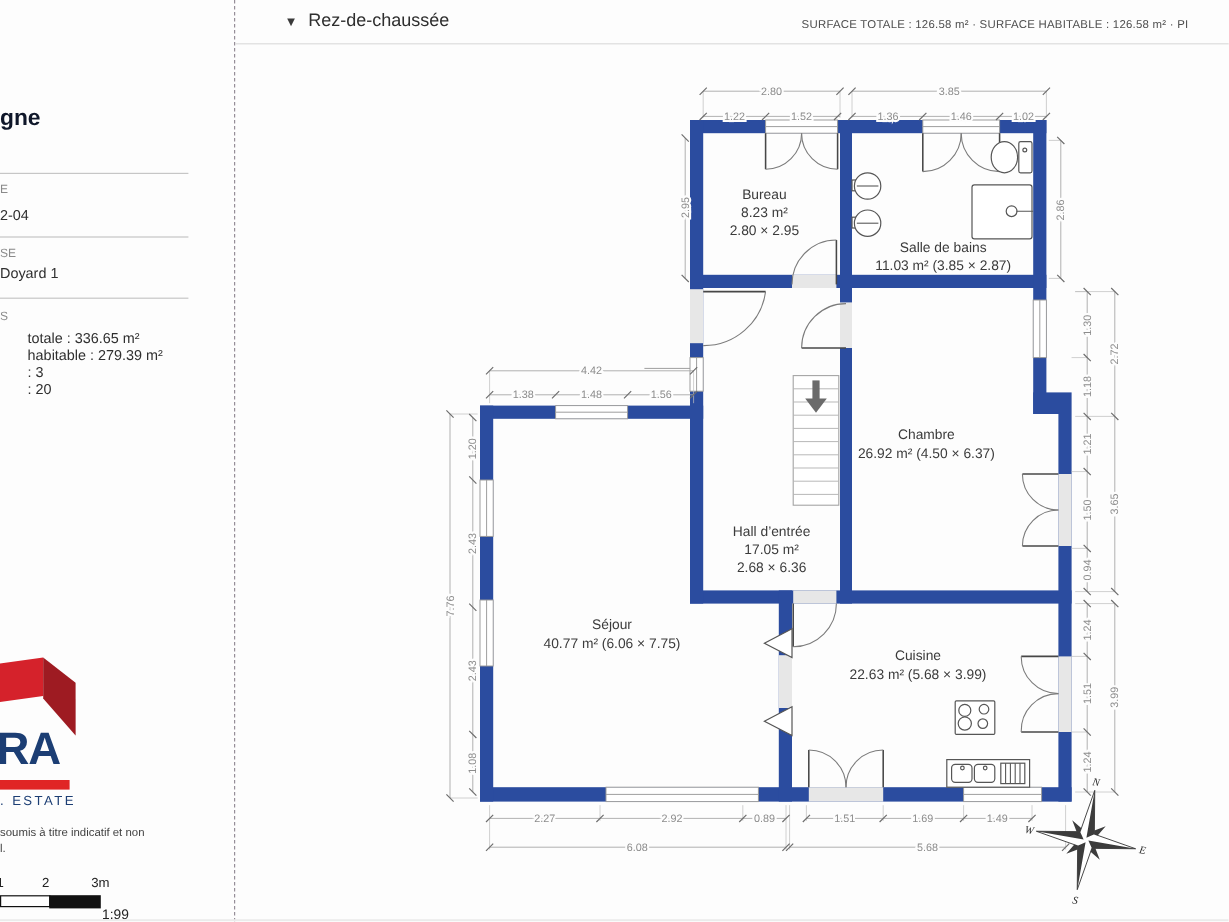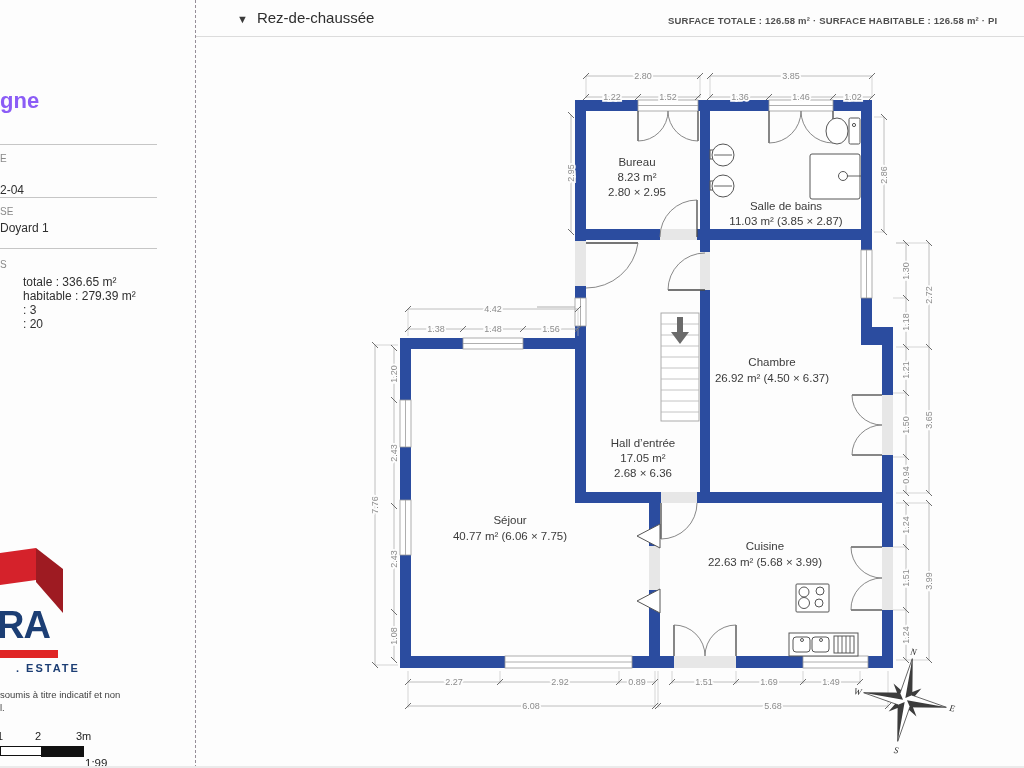--- a/index.html
+++ b/index.html
@@ -1,38 +1,38 @@
 <!DOCTYPE html>
 <html><head>
 <meta charset="utf-8">
 <style>
   html,body{margin:0;padding:0;}
   body{width:1024px;height:768px;position:relative;background:#fdfdfd;
        font-family:"Liberation Sans", sans-serif;overflow:hidden;}
   .abs{position:absolute;}
   
   #sidebar{position:absolute;left:0;top:0;width:196px;height:768px;background:#fdfdfd;}
-  .sb-title{top:88px;left:0;font-size:22px;font-weight:bold;color:#8b5cf6;white-space:nowrap;text-align:right;}
+  .sb-title{top:88px;left:0;font-size:19px;font-weight:bold;color:#0f172a;white-space:nowrap;text-align:right;}
   .sb-hr{left:0;width:157px;border-top:1px solid #c6c6c6;height:0;}
   .sb-label{left:0;font-size:10px;color:#8a8a8a;white-space:nowrap;}
   .sb-value{left:0;font-size:12px;color:#2f2f2f;white-space:nowrap;}
   .sb-info{left:0;font-size:12px;color:#2f2f2f;line-height:14px;white-space:nowrap;padding-left:23px;}
   .logo-ra{top:604px;left:-3px;font-size:38px;font-weight:800;color:#1c3e74;letter-spacing:-1px;}
   .logo-bar{top:650px;left:0;width:58px;height:8px;background:#e02525;}
-  .logo-sub{top:662px;left:0;font-size:11px;font-weight:bold;color:#1c3e74;letter-spacing:2px;white-space:nowrap;margin-left:16px;}
+  .logo-sub{top:662px;left:0;font-size:11px;font-weight:normal;color:#1c3e74;letter-spacing:2px;white-space:nowrap;}
   .sb-disc{top:688px;left:0;font-size:9.5px;color:#3f3f3f;line-height:13px;white-space:nowrap;}
   .scale-num{font-size:11px;color:#222;top:730px;}
   .scale-white{top:746px;left:0;width:40px;height:8px;background:#fff;border:1.5px solid #111;}
   .scale-black{top:746px;left:41px;width:43px;height:11px;background:#111;}
   .scale-ratio{top:757px;left:85px;font-size:11.5px;color:#222;}
   #sep{position:absolute;left:195px;top:0;bottom:0;width:0;border-left:1px dashed #968e98;}
   
   #hdr-title{left:237px;top:9px;font-size:15px;font-weight:normal;color:#2e2e2e;cursor:pointer;}
   #hdr-title .tri{font-size:11px;margin-right:9px;color:#3a3a3a;}
-  #hdr-summary{left:668px;top:15px;width:356px;overflow:hidden;font-size:9.5px;font-weight:bold;
+  #hdr-summary{left:668px;top:15px;width:356px;overflow:hidden;font-size:9.5px;font-weight:normal;
                color:#4f4f4f;white-space:nowrap;letter-spacing:0.2px;}
   #hdr-line{left:196px;top:36px;right:0;border-top:1px solid #dcdcdc;height:0;}
   
   svg{position:absolute;left:0;top:0;}
   svg text{font-family:"Liberation Sans",sans-serif;}
   .wall{fill:#2b4c9f;}
   .gap{fill:#e7e7e7;}
   .win{fill:#ffffff;stroke:#9a9a9a;stroke-width:0.8;}
   .winln{stroke:#9a9a9a;stroke-width:0.8;}
   .leaf{stroke:#474747;stroke-width:1.3;fill:none;}
@@ -51,21 +51,21 @@
   .compass-main{fill:#fff;stroke:#333;stroke-width:0.7;}
   .compass-tx{font-size:9px;fill:#2e2e2e;text-anchor:middle;font-family:"Liberation Serif",serif;font-style:italic;}
 </style>
 </head>
 <body>
 
 <div id="sidebar">
   <div class="abs sb-title">gne</div>
   <div class="abs sb-hr" style="top:144px"></div>
   <div class="abs sb-label" style="top:153px">E</div>
-  <div class="abs sb-value" style="top:183px">2-04</div>
+  <div class="abs sb-value" style="top:172px">2-04</div>
   <div class="abs sb-hr" style="top:197px"></div>
   <div class="abs sb-label" style="top:206px">SE</div>
   <div class="abs sb-value" style="top:221px">Doyard 1</div>
   <div class="abs sb-hr" style="top:248px"></div>
   <div class="abs sb-label" style="top:259px">S</div>
   <div class="abs sb-info" style="top:275px">totale : 336.65 m²</div>
   <div class="abs sb-info" style="top:289px">habitable : 279.39 m²</div>
   <div class="abs sb-info" style="top:303px">: 3</div>
   <div class="abs sb-info" style="top:317px">: 20</div>
 

